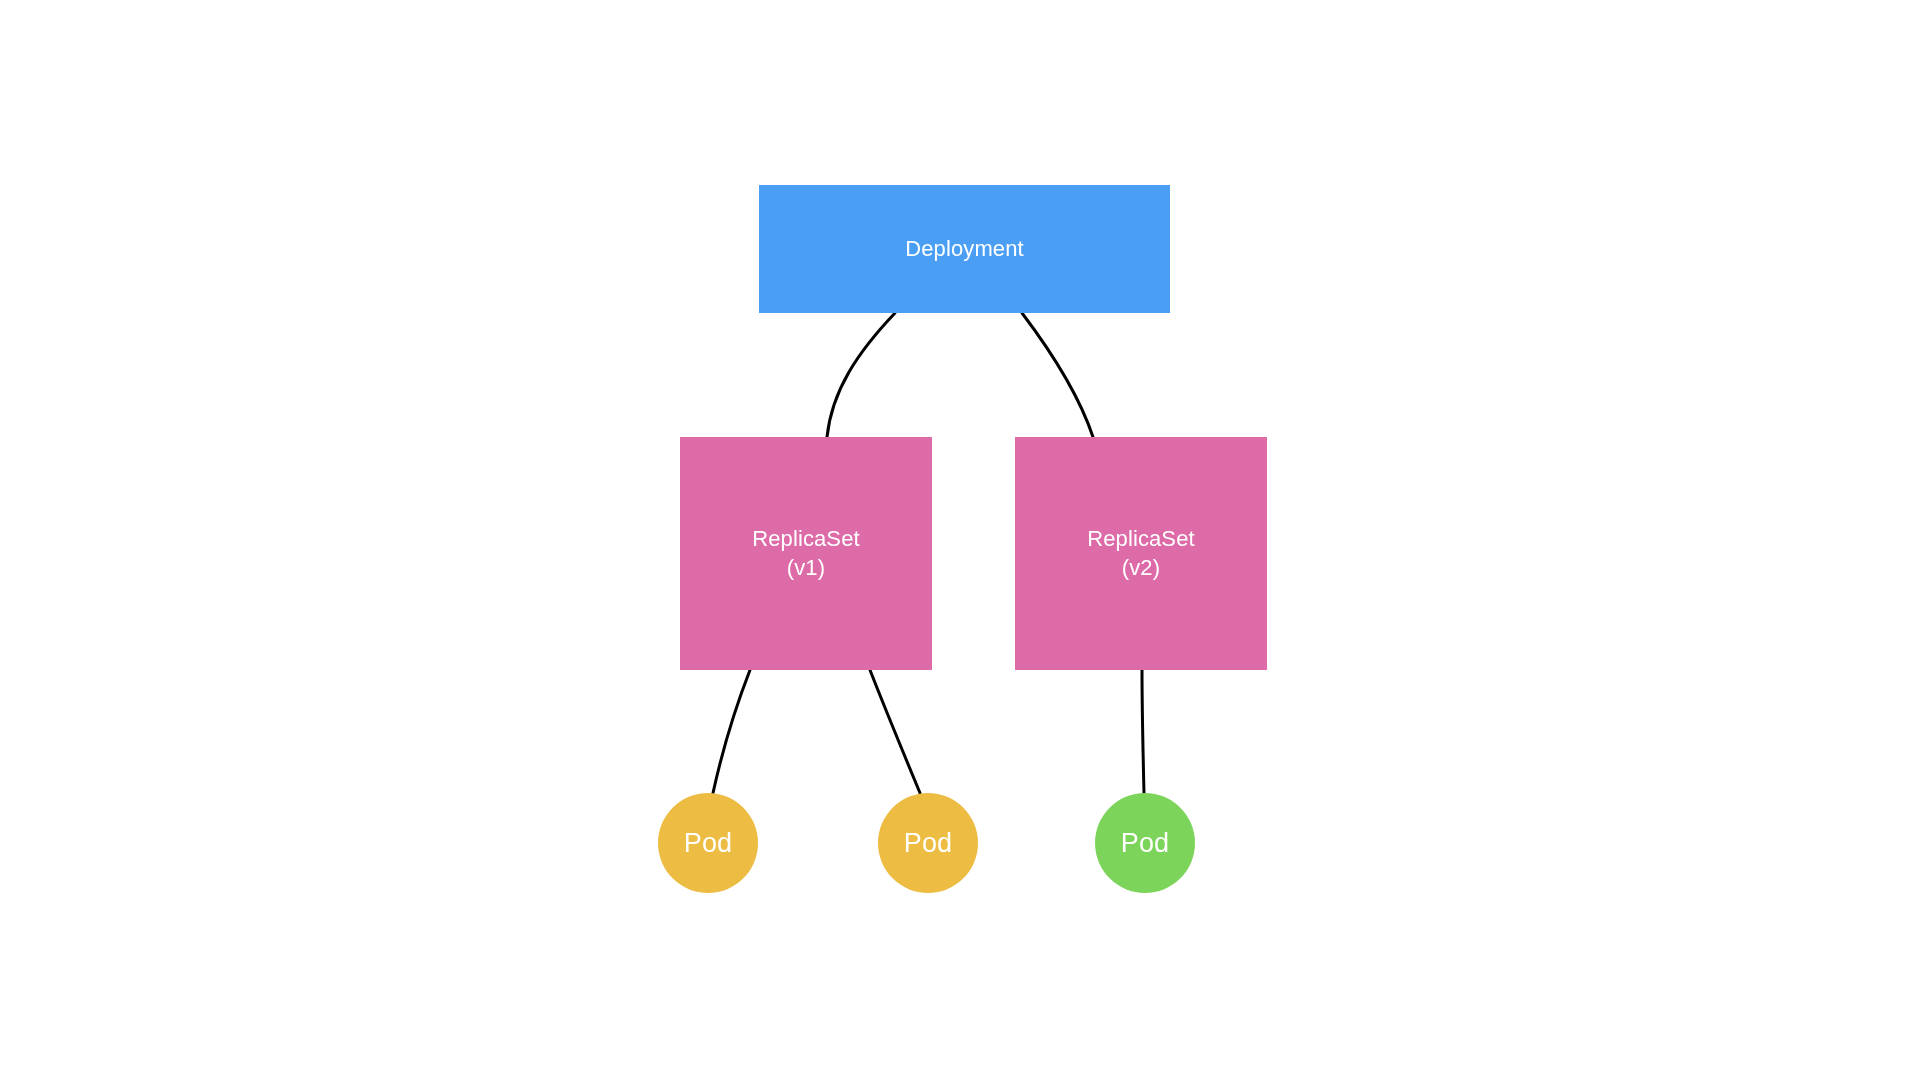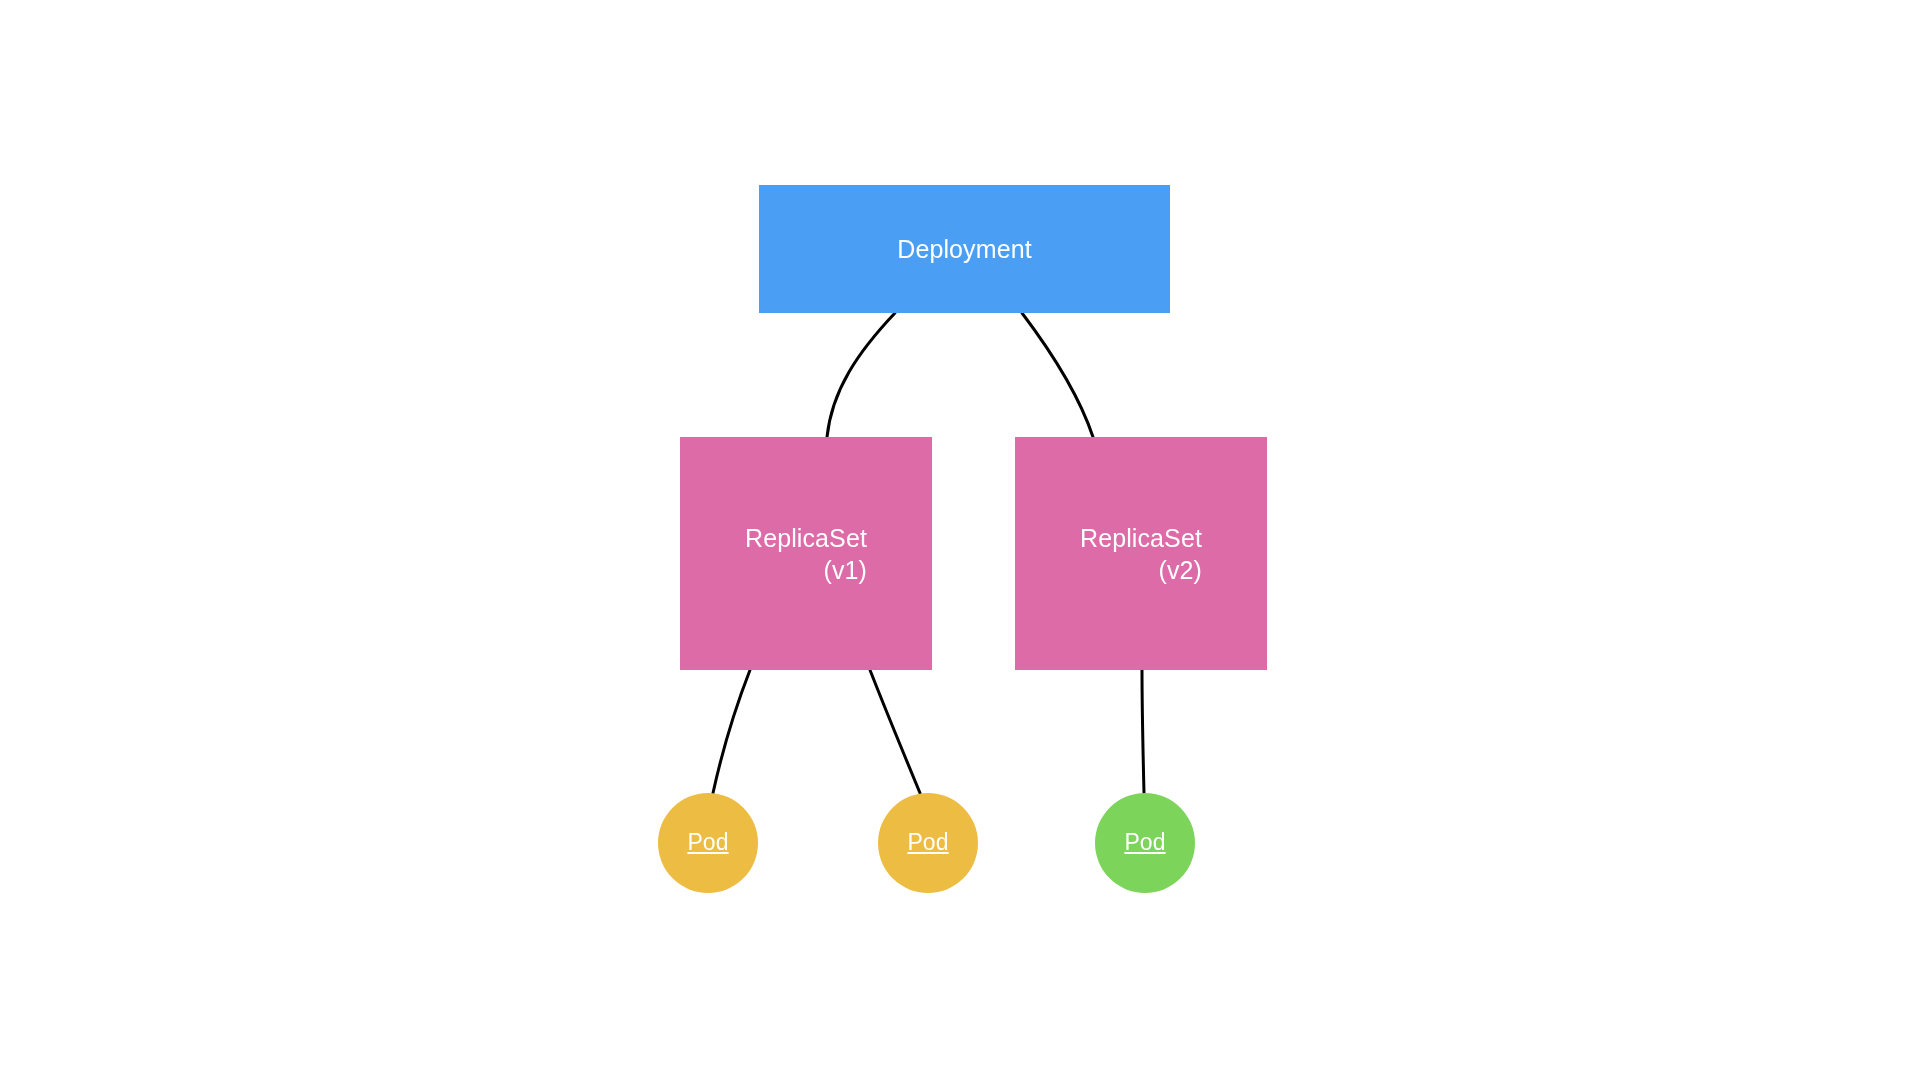--- a/index.html
+++ b/index.html
@@ -33,27 +33,25 @@
     align-items: center;
     justify-content: center;
     box-sizing: border-box;
     color: #ffffff;
     text-align: center;
     line-height: 1.28;
     letter-spacing: 0.1px;
     z-index: 2;
   }
   .node-rect {
-    font-size: 25px;
-    text-align: right;
+    font-size: 22px;
   }
   .node-circle {
     border-radius: 50%;
-    font-size: 23px;
-    text-decoration: underline;
+    font-size: 27px;
   }
   .node-label {
     display: block;
     white-space: pre-line;
   }
 </style>
 </head>
 <body>
 
 <div id="diagram-canvas">

